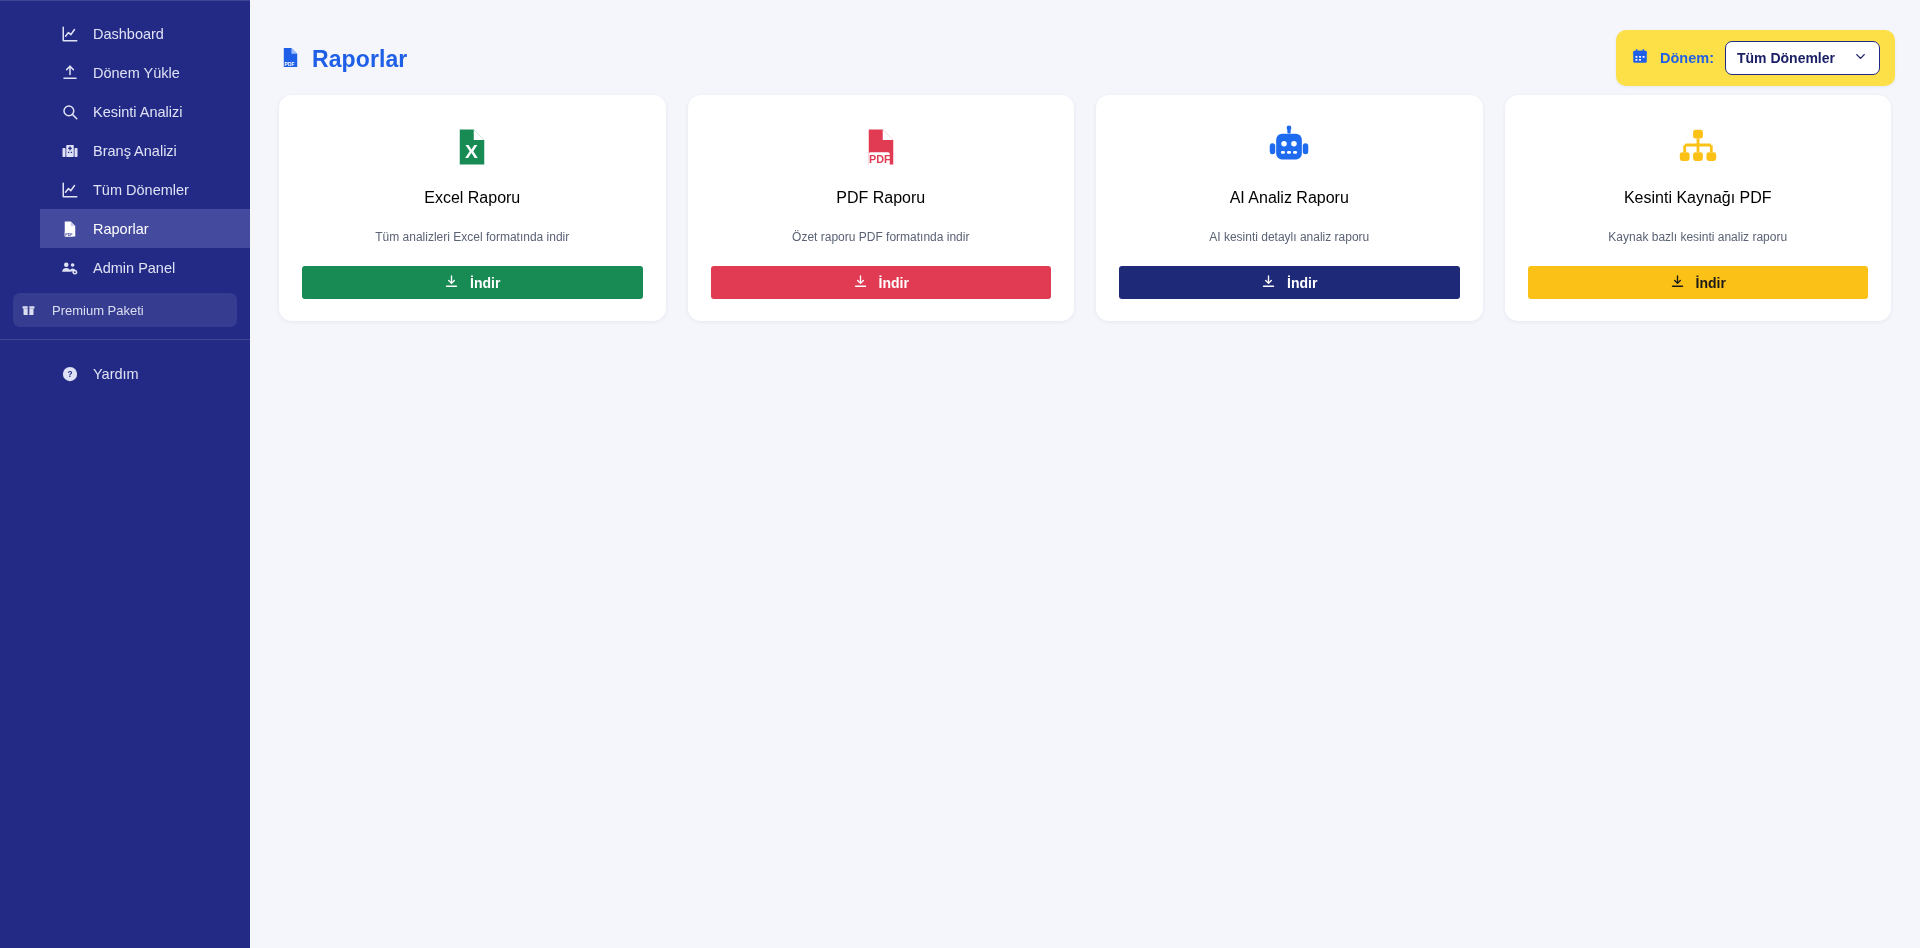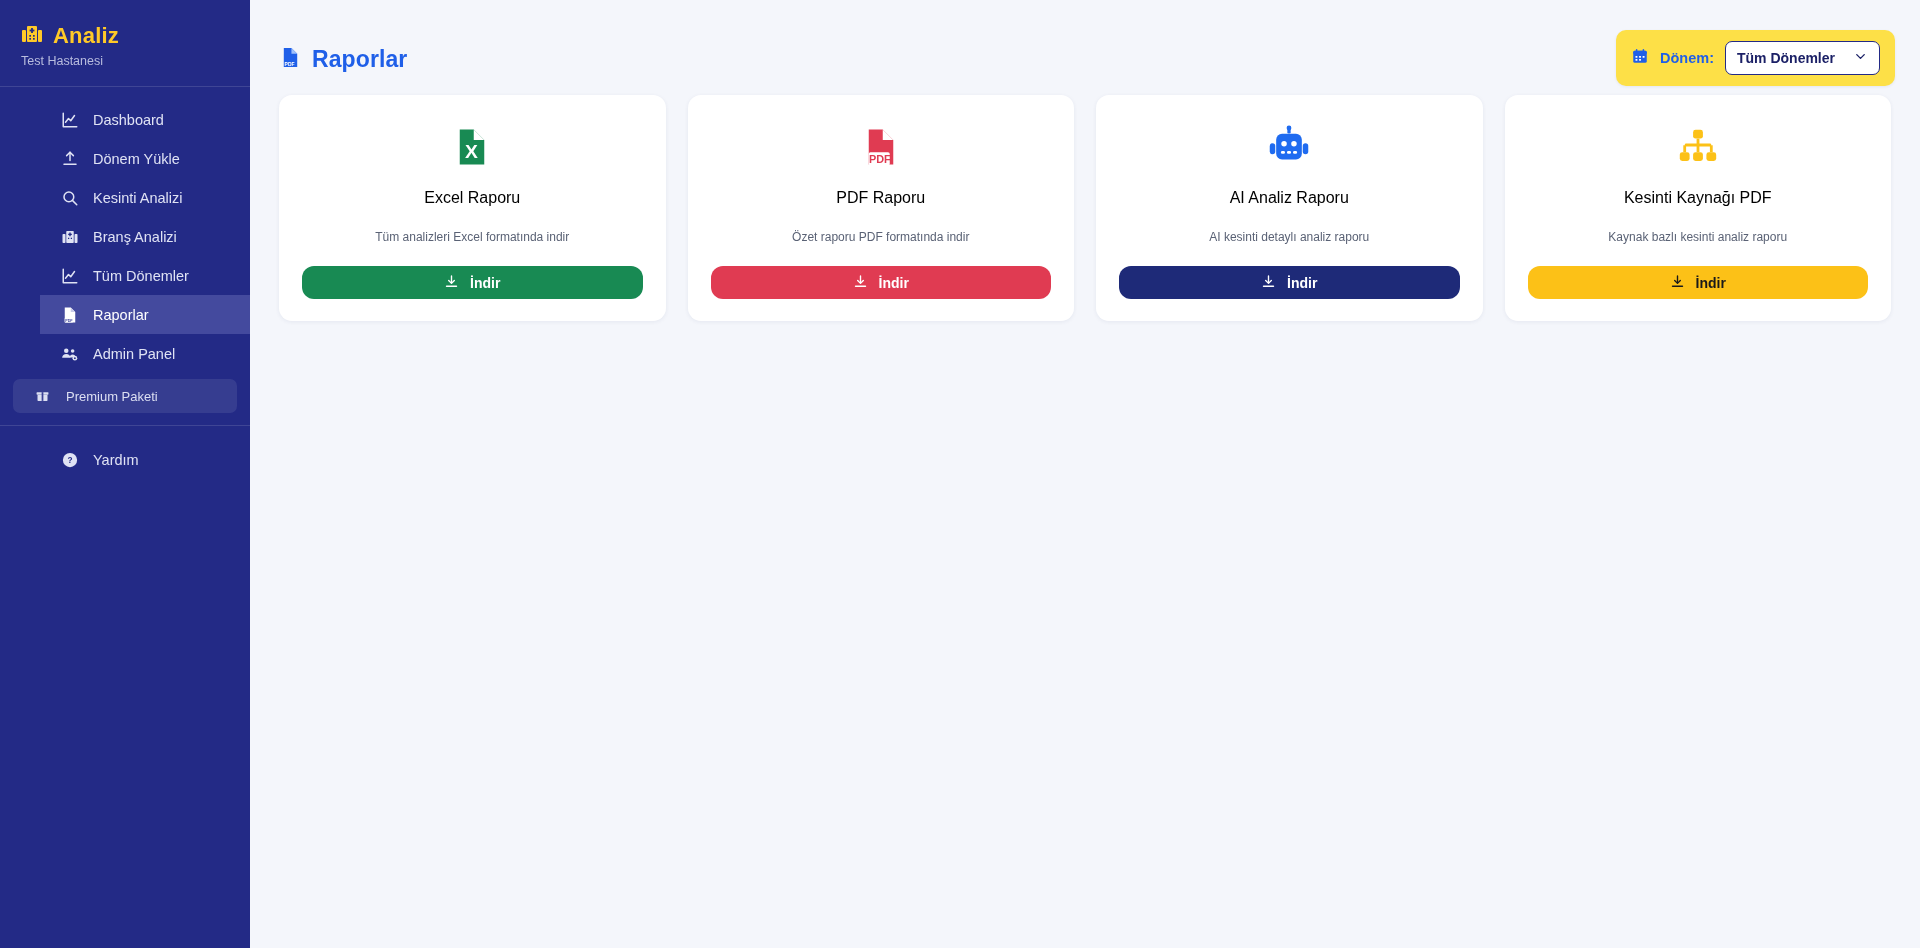--- a/index.html
+++ b/index.html
@@ -70,21 +70,21 @@
   }
   .nav-item .ico svg { width: 18px; height: 18px; display: block; }
   .nav-item.active {
     background: #444a9e;
     color: #ffffff;
   }
   .nav-item.boxed {
     background: rgba(255,255,255,.09);
     border-radius: 7px;
     margin: 6px 13px 0 13px;
-    padding-left: 20px;
+    padding-left: 6px;
     height: 34px;
     font-size: 13px;
     color: #dcdff2;
   }
   .nav-item.boxed .ico svg { width: 15px; height: 15px; }
   .nav-divider {
     height: 1px;
     background: rgba(255,255,255,.13);
     margin: 12px 0 0 0;
   }
@@ -178,60 +178,41 @@
   }
   .card-desc {
     font-size: 12px;
     color: #5a6275;
     margin-bottom: 22px;
     text-align: center;
   }
   .dl-btn {
     width: 100%;
     border: none;
-    border-radius: 12px;
+    border-radius: 3px;
     height: 33px;
     color: #ffffff;
     font-family: "Liberation Sans", sans-serif;
     font-size: 14px;
     font-weight: bold;
     display: flex;
     align-items: center;
     justify-content: center;
     gap: 11px;
     cursor: pointer;
   }
   .dl-btn svg { width: 15px; height: 15px; }
 </style>
 </head>
 <body>
 
 <div class="app">
 
   <aside class="sidebar">
 
-    <div class="brand">
-      <div class="brand-row">
-        <span>
-          <svg viewBox="0 0 24 24" width="24" height="24" fill="#ffc928">
-            <rect x="2" y="8" width="4" height="12" rx="1"></rect>
-            <rect x="18" y="8" width="4" height="12" rx="1"></rect>
-            <rect x="7" y="4" width="10" height="16" rx="1"></rect>
-            <rect x="11.1" y="6" width="1.8" height="5" fill="#232a86"></rect>
-            <rect x="9.6" y="7.6" width="4.8" height="1.8" fill="#232a86"></rect>
-            <rect x="9.3" y="13" width="1.7" height="1.7" fill="#232a86"></rect>
-            <rect x="13" y="13" width="1.7" height="1.7" fill="#232a86"></rect>
-            <rect x="9.3" y="16" width="1.7" height="1.7" fill="#232a86"></rect>
-            <rect x="13" y="16" width="1.7" height="1.7" fill="#232a86"></rect>
-          </svg>
-        </span>
-        <span class="brand-name">Analiz</span>
-      </div>
-      <div class="brand-sub">Test Hastanesi</div>
-    </div>
     <div class="brand-divider"></div>
 
     <nav class="nav">
 
       <div class="nav-item">
         <span class="ico">
           <svg viewBox="0 0 24 24" fill="none" stroke="#dfe2f4" stroke-width="2" stroke-linecap="round" stroke-linejoin="round">
             <path d="M3 3v18h18"></path>
               <path d="M6 15l4-5 3 3 5-7"></path>
           </svg>

